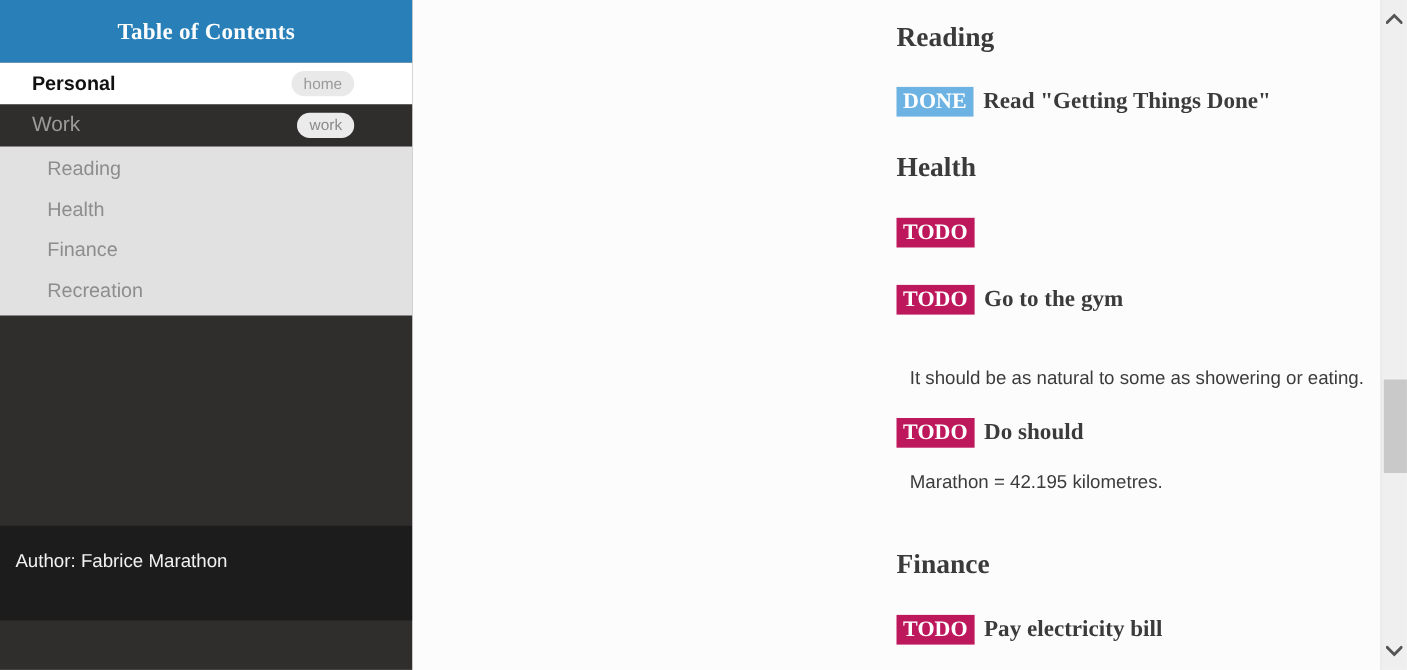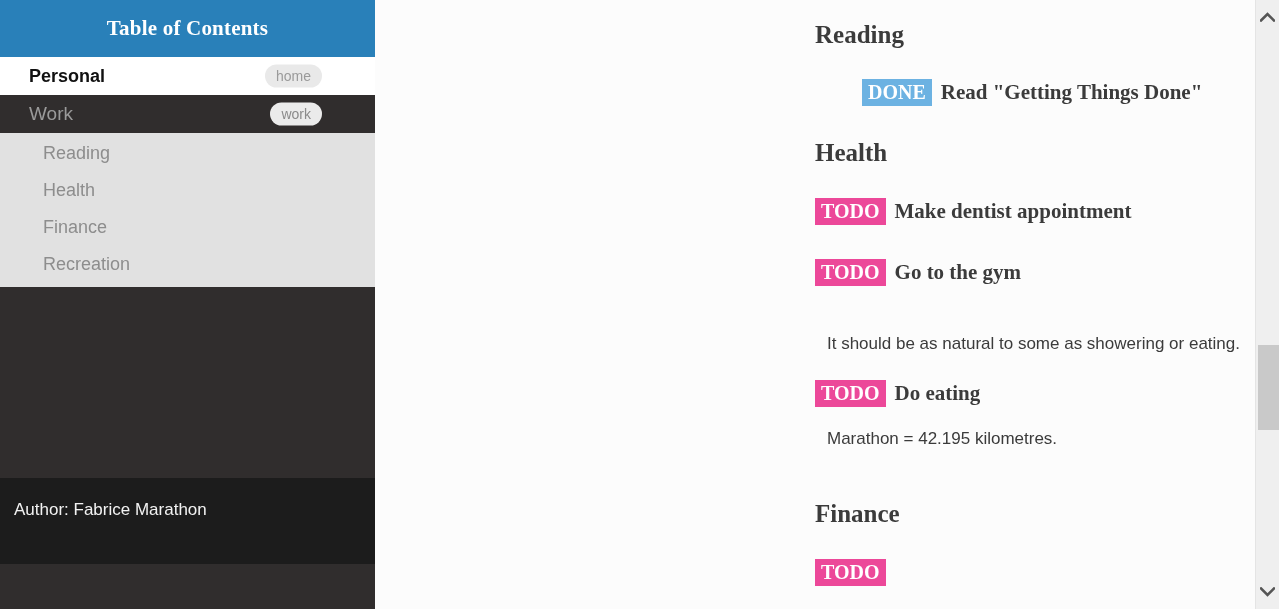--- a/index.html
+++ b/index.html
@@ -151,21 +151,21 @@
   }
   .kw {
     font-family: "Liberation Serif", serif;
     font-weight: bold;
     font-size: 20px;
     color: #ffffff;
     padding: 2px 6px 3px 6px;
     line-height: 1.12;
     display: inline-block;
   }
-  .kw-todo { background: #ec4899; }
+  .kw-todo { background: #be185d; }
   .kw-done { background: #6cb2e2; }
   .task-title {
     font-family: "Liberation Serif", serif;
     font-weight: bold;
     font-size: 21px;
     color: #3b3b3b;
     margin-left: 9px;
   }
   .body-par {
     position: absolute;
@@ -250,50 +250,50 @@
     <div id="sidebar-footer">
       <div id="footer-author">Author: Fabrice Marathon</div>
     </div>
 
   </aside>
 
   <main id="content">
 
     <h2 class="section-heading" style="top:21px;">Reading</h2>
 
-    <div class="task-line" style="top:79px;margin-left:47px;">
+    <div class="task-line" style="top:79px;">
       <span class="kw kw-done">DONE</span>
       <span class="task-title">Read "Getting Things Done"</span>
     </div>
 
     <h2 class="section-heading" style="top:139px;">Health</h2>
 
     <div class="task-line" style="top:198px;">
       <span class="kw kw-todo">TODO</span>
-      <span class="task-title">Make dentist appointment</span>
     </div>
 
     <div class="task-line" style="top:259px;">
       <span class="kw kw-todo">TODO</span>
       <span class="task-title">Go to the gym</span>
     </div>
 
     <p class="body-par" style="top:322px;">It should be as natural to some as showering or eating.</p>
 
     <div class="task-line" style="top:380px;">
       <span class="kw kw-todo">TODO</span>
-      <span class="task-title">Do eating</span>
+      <span class="task-title">Do should</span>
     </div>
 
     <p class="body-par" style="top:417px;">Marathon = 42.195 kilometres.</p>
 
     <h2 class="section-heading" style="top:500px;">Finance</h2>
 
     <div class="task-line" style="top:559px;">
       <span class="kw kw-todo">TODO</span>
+      <span class="task-title">Pay electricity bill</span>
     </div>
 
   </main>
 
   <div id="scrollbar">
     <div class="sb-arrow" id="sb-arrow-up">
       <svg width="15" height="10" viewBox="0 0 15 10" aria-hidden="true">
         <path d="M1 8.5 L7.5 2 L14 8.5" fill="none" stroke="#555555" stroke-width="2.6" stroke-linecap="square"></path>
       </svg>
     </div>

